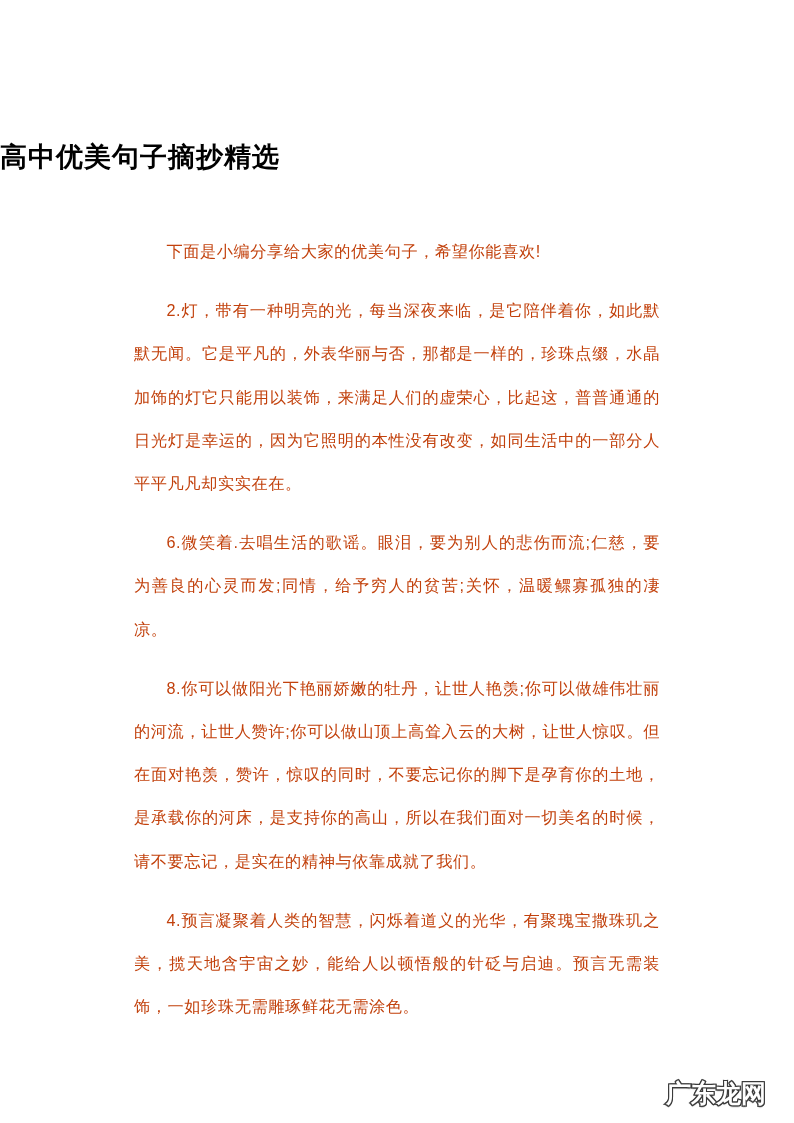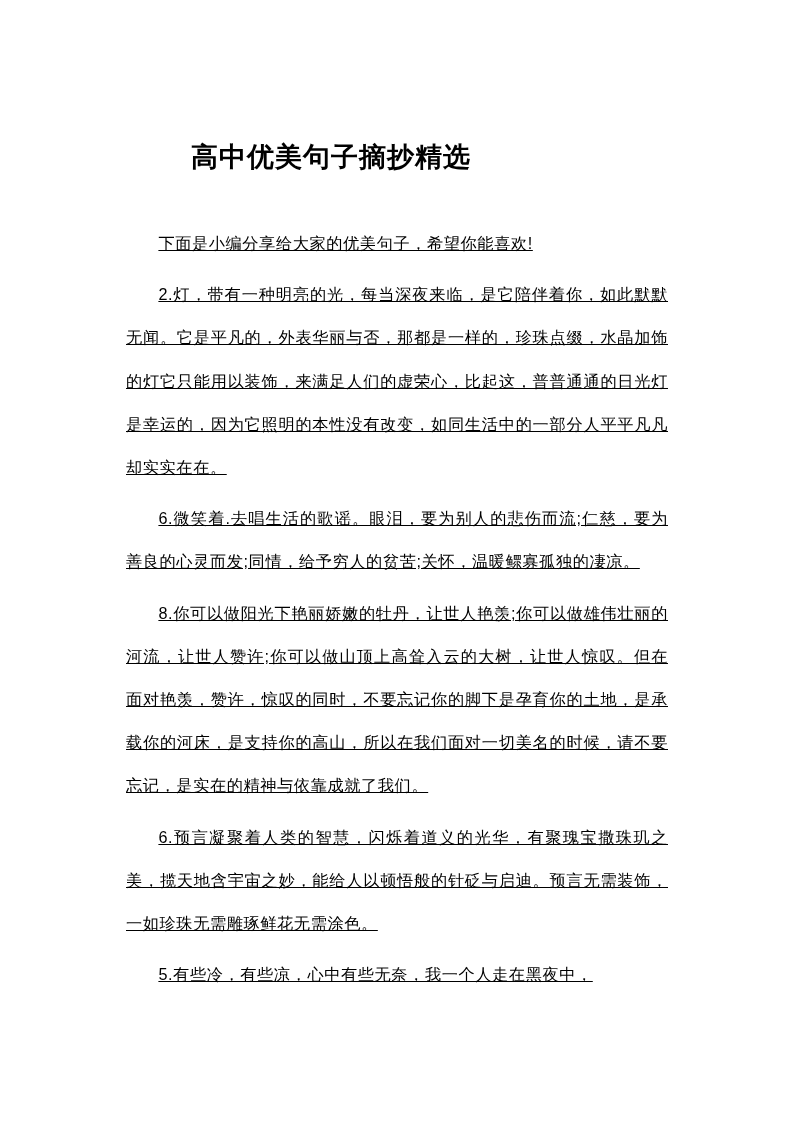--- a/index.html
+++ b/index.html
@@ -24,48 +24,47 @@
     width: 794px;
     height: 1123px;
     background: #ffffff;
   }
 
   .doc-title {
     position: absolute;
     left: 0;
     top: 138px;
     width: 662px;
-    text-align: center;
+    text-align: left;
     font-family: "Liberation Serif", "DejaVu Serif", serif;
     font-weight: bold;
     font-size: 27px;
     letter-spacing: 1px;
     line-height: 38px;
     color: #000000;
     white-space: nowrap;
   }
 
   .body-block {
     position: absolute;
     left: 118px;
     top: 214px;
     width: 558px;
   }
 
   .para {
-    margin: 8px;
+    margin: 16px;
     font-size: 16.2px;
     line-height: 43.2px;
     text-align: justify;
     text-justify: inter-character;
     text-indent: 2em;
     letter-spacing: 0.6px;
     word-break: break-all;
-    color: #000000;
-    text-decoration: underline;
+    color: #c2410c;
   }
 
   .para.lead {
     text-indent: 2em;
   }
 
   .watermark {
     position: absolute;
     left: 652px;
     top: 1076px;
@@ -103,20 +102,22 @@
   <div class="body-block">
 
     <p class="para lead">下面是小编分享给大家的优美句子，希望你能喜欢!</p>
 
     <p class="para">2.灯，带有一种明亮的光，每当深夜来临，是它陪伴着你，如此默默无闻。它是平凡的，外表华丽与否，那都是一样的，珍珠点缀，水晶加饰的灯它只能用以装饰，来满足人们的虚荣心，比起这，普普通通的日光灯是幸运的，因为它照明的本性没有改变，如同生活中的一部分人平平凡凡却实实在在。</p>
 
     <p class="para">6.微笑着.去唱生活的歌谣。眼泪，要为别人的悲伤而流;仁慈，要为善良的心灵而发;同情，给予穷人的贫苦;关怀，温暖鳏寡孤独的凄凉。</p>
 
     <p class="para">8.你可以做阳光下艳丽娇嫩的牡丹，让世人艳羡;你可以做雄伟壮丽的河流，让世人赞许;你可以做山顶上高耸入云的大树，让世人惊叹。但在面对艳羡，赞许，惊叹的同时，不要忘记你的脚下是孕育你的土地，是承载你的河床，是支持你的高山，所以在我们面对一切美名的时候，请不要忘记，是实在的精神与依靠成就了我们。</p>
 
-    <p class="para">6.预言凝聚着人类的智慧，闪烁着道义的光华，有聚瑰宝撒珠玑之美，揽天地含宇宙之妙，能给人以顿悟般的针砭与启迪。预言无需装饰，一如珍珠无需雕琢鲜花无需涂色。</p>
+    <p class="para">4.预言凝聚着人类的智慧，闪烁着道义的光华，有聚瑰宝撒珠玑之美，揽天地含宇宙之妙，能给人以顿悟般的针砭与启迪。预言无需装饰，一如珍珠无需雕琢鲜花无需涂色。</p>
 
-    <p class="para">5.有些冷，有些凉，心中有些无奈，我一个人走在黑夜中，</p>
 
   </div>
 
+  <div class="watermark">
+    <span class="watermark-text">广东龙网</span>
+  </div>
 
 </div>
 
 </body></html>

